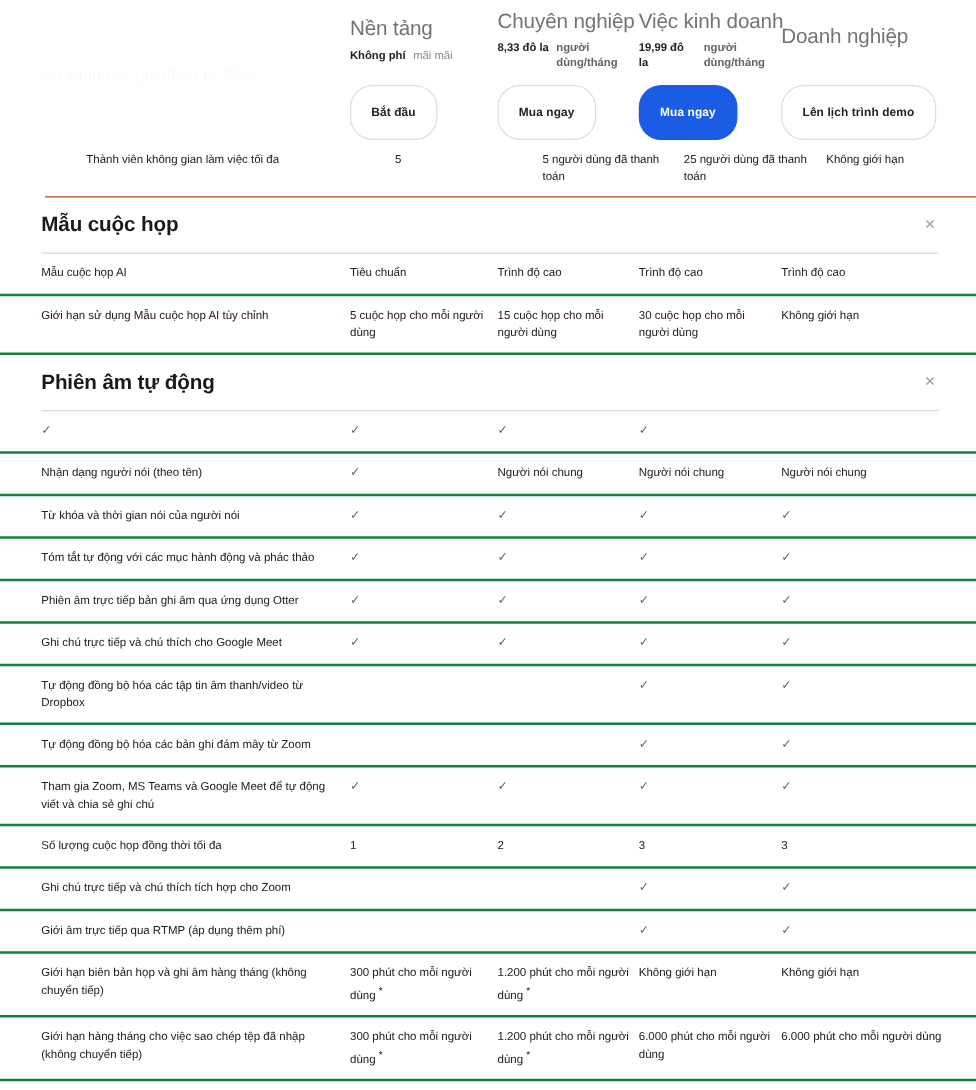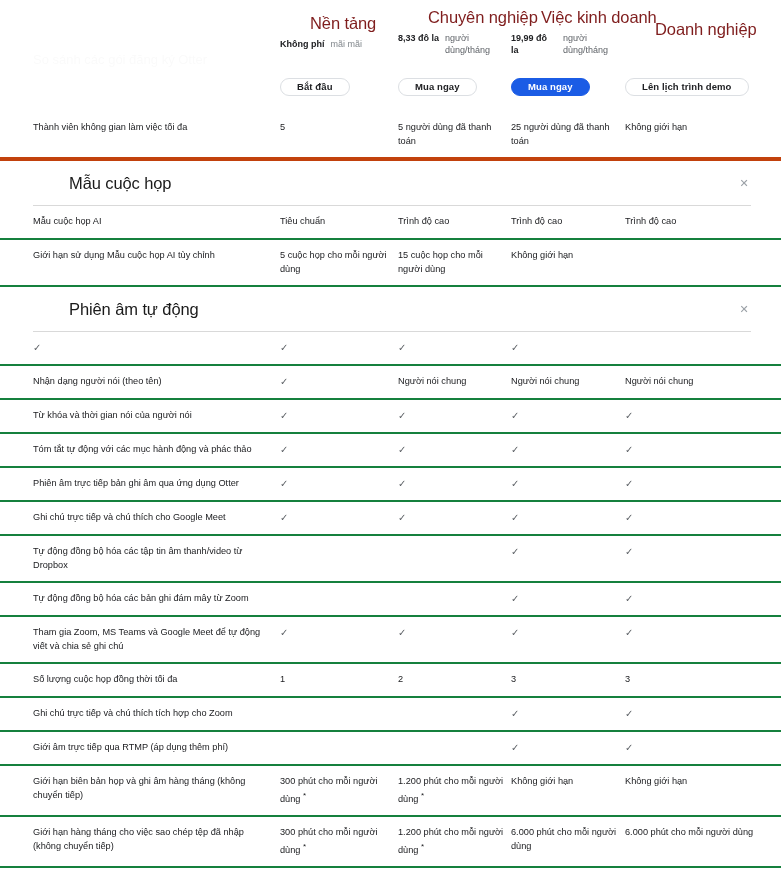--- a/index.html
+++ b/index.html
@@ -27,44 +27,43 @@
   }
   .grid-row > div { padding-right: 6px; }
 
   
   .plan-header {
     padding-top: 2px;
   }
   .plan-name {
     font-size: 16.5px;
     font-weight: 400;
-    color: #7f1d1d;
+    color: #737373;
     line-height: 20px;
     letter-spacing: -0.1px;
     white-space: nowrap;
-    margin-left: 30px;
   }
   .plan-sub {
     margin-top: 5px;
     font-size: 9px;
     line-height: 12px;
     color: #3c4043;
     display: flex;
     flex-wrap: wrap;
     gap: 0 6px;
     max-width: 108px;
   }
   .plan-sub .price {
     font-weight: 700;
     color: #202124;
     max-width: 46px;
   }
   .plan-sub .per {
     color: #5f6368;
-    font-weight: 400;
+    font-weight: 700;
     max-width: 52px;
   }
   .plan-sub .free-strong { font-weight: 700; color: #202124; }
   .plan-sub .free-light { color: #80868b; font-weight: 400; }
 
   .header-area {
     position: relative;
     padding-top: 5px;
   }
 
@@ -84,21 +83,21 @@
 
   
   .cta-row {
     margin-top: 12px;
     height: 36px;
   }
   .btn {
     display: inline-flex;
     align-items: center;
     justify-content: center;
-    height: 18px;
+    height: 44px;
     padding: 0 16px;
     border-radius: 18px;
     font-size: 9.5px;
     font-weight: 700;
     letter-spacing: 0.1px;
     cursor: pointer;
     white-space: nowrap;
     user-select: none;
     text-align: right;
   }
@@ -114,21 +113,21 @@
   }
 
   
   .data-row {
     min-height: 34px;
     border-bottom: 2px solid #15803d;
     padding-top: 9px;
     padding-bottom: 9px;
     align-items: flex-start;
   }
-  .data-row.first-row { border-bottom: 4px solid #c2410c; }
+  .data-row.first-row { border-bottom: 1px solid #c2410c; margin-left: 36px; }
   .row-label {
     font-size: 9.2px;
     line-height: 13.5px;
     color: #202124;
     padding-right: 14px;
   }
   .cell {
     font-size: 9.2px;
     line-height: 13.5px;
     color: #202124;
@@ -152,24 +151,23 @@
   }
   .section-title-bar {
     display: flex;
     align-items: center;
     justify-content: space-between;
     height: 44px;
     cursor: pointer;
   }
   .section-title {
     font-size: 16.5px;
-    font-weight: 400;
+    font-weight: 700;
     color: #1a1a1a;
     letter-spacing: -0.1px;
-    margin-left: 36px;
   }
   .collapse-icon {
     width: 14px;
     height: 14px;
     display: flex;
     align-items: center;
     justify-content: center;
     color: #9aa0a6;
     font-size: 11px;
     line-height: 1;
@@ -264,20 +262,21 @@
           <div class="row-label">Mẫu cuộc họp AI</div>
           <div class="cell">Tiêu chuẩn</div>
           <div class="cell">Trình độ cao</div>
           <div class="cell">Trình độ cao</div>
           <div class="cell">Trình độ cao</div>
         </div>
         <div class="grid-row data-row">
           <div class="row-label">Giới hạn sử dụng Mẫu cuộc họp AI tùy chỉnh</div>
           <div class="cell">5 cuộc họp cho mỗi người dùng</div>
           <div class="cell">15 cuộc họp cho mỗi người dùng</div>
+          <div class="cell">30 cuộc họp cho mỗi người dùng</div>
           <div class="cell">Không giới hạn</div>
         </div>
       </div>
       <div>
         <div class="section">
           <div class="section-title-bar">
             <div class="section-title">Phiên âm tự động</div>
             <div class="collapse-icon">✕</div>
           </div>
           <div class="section-rule"></div>

